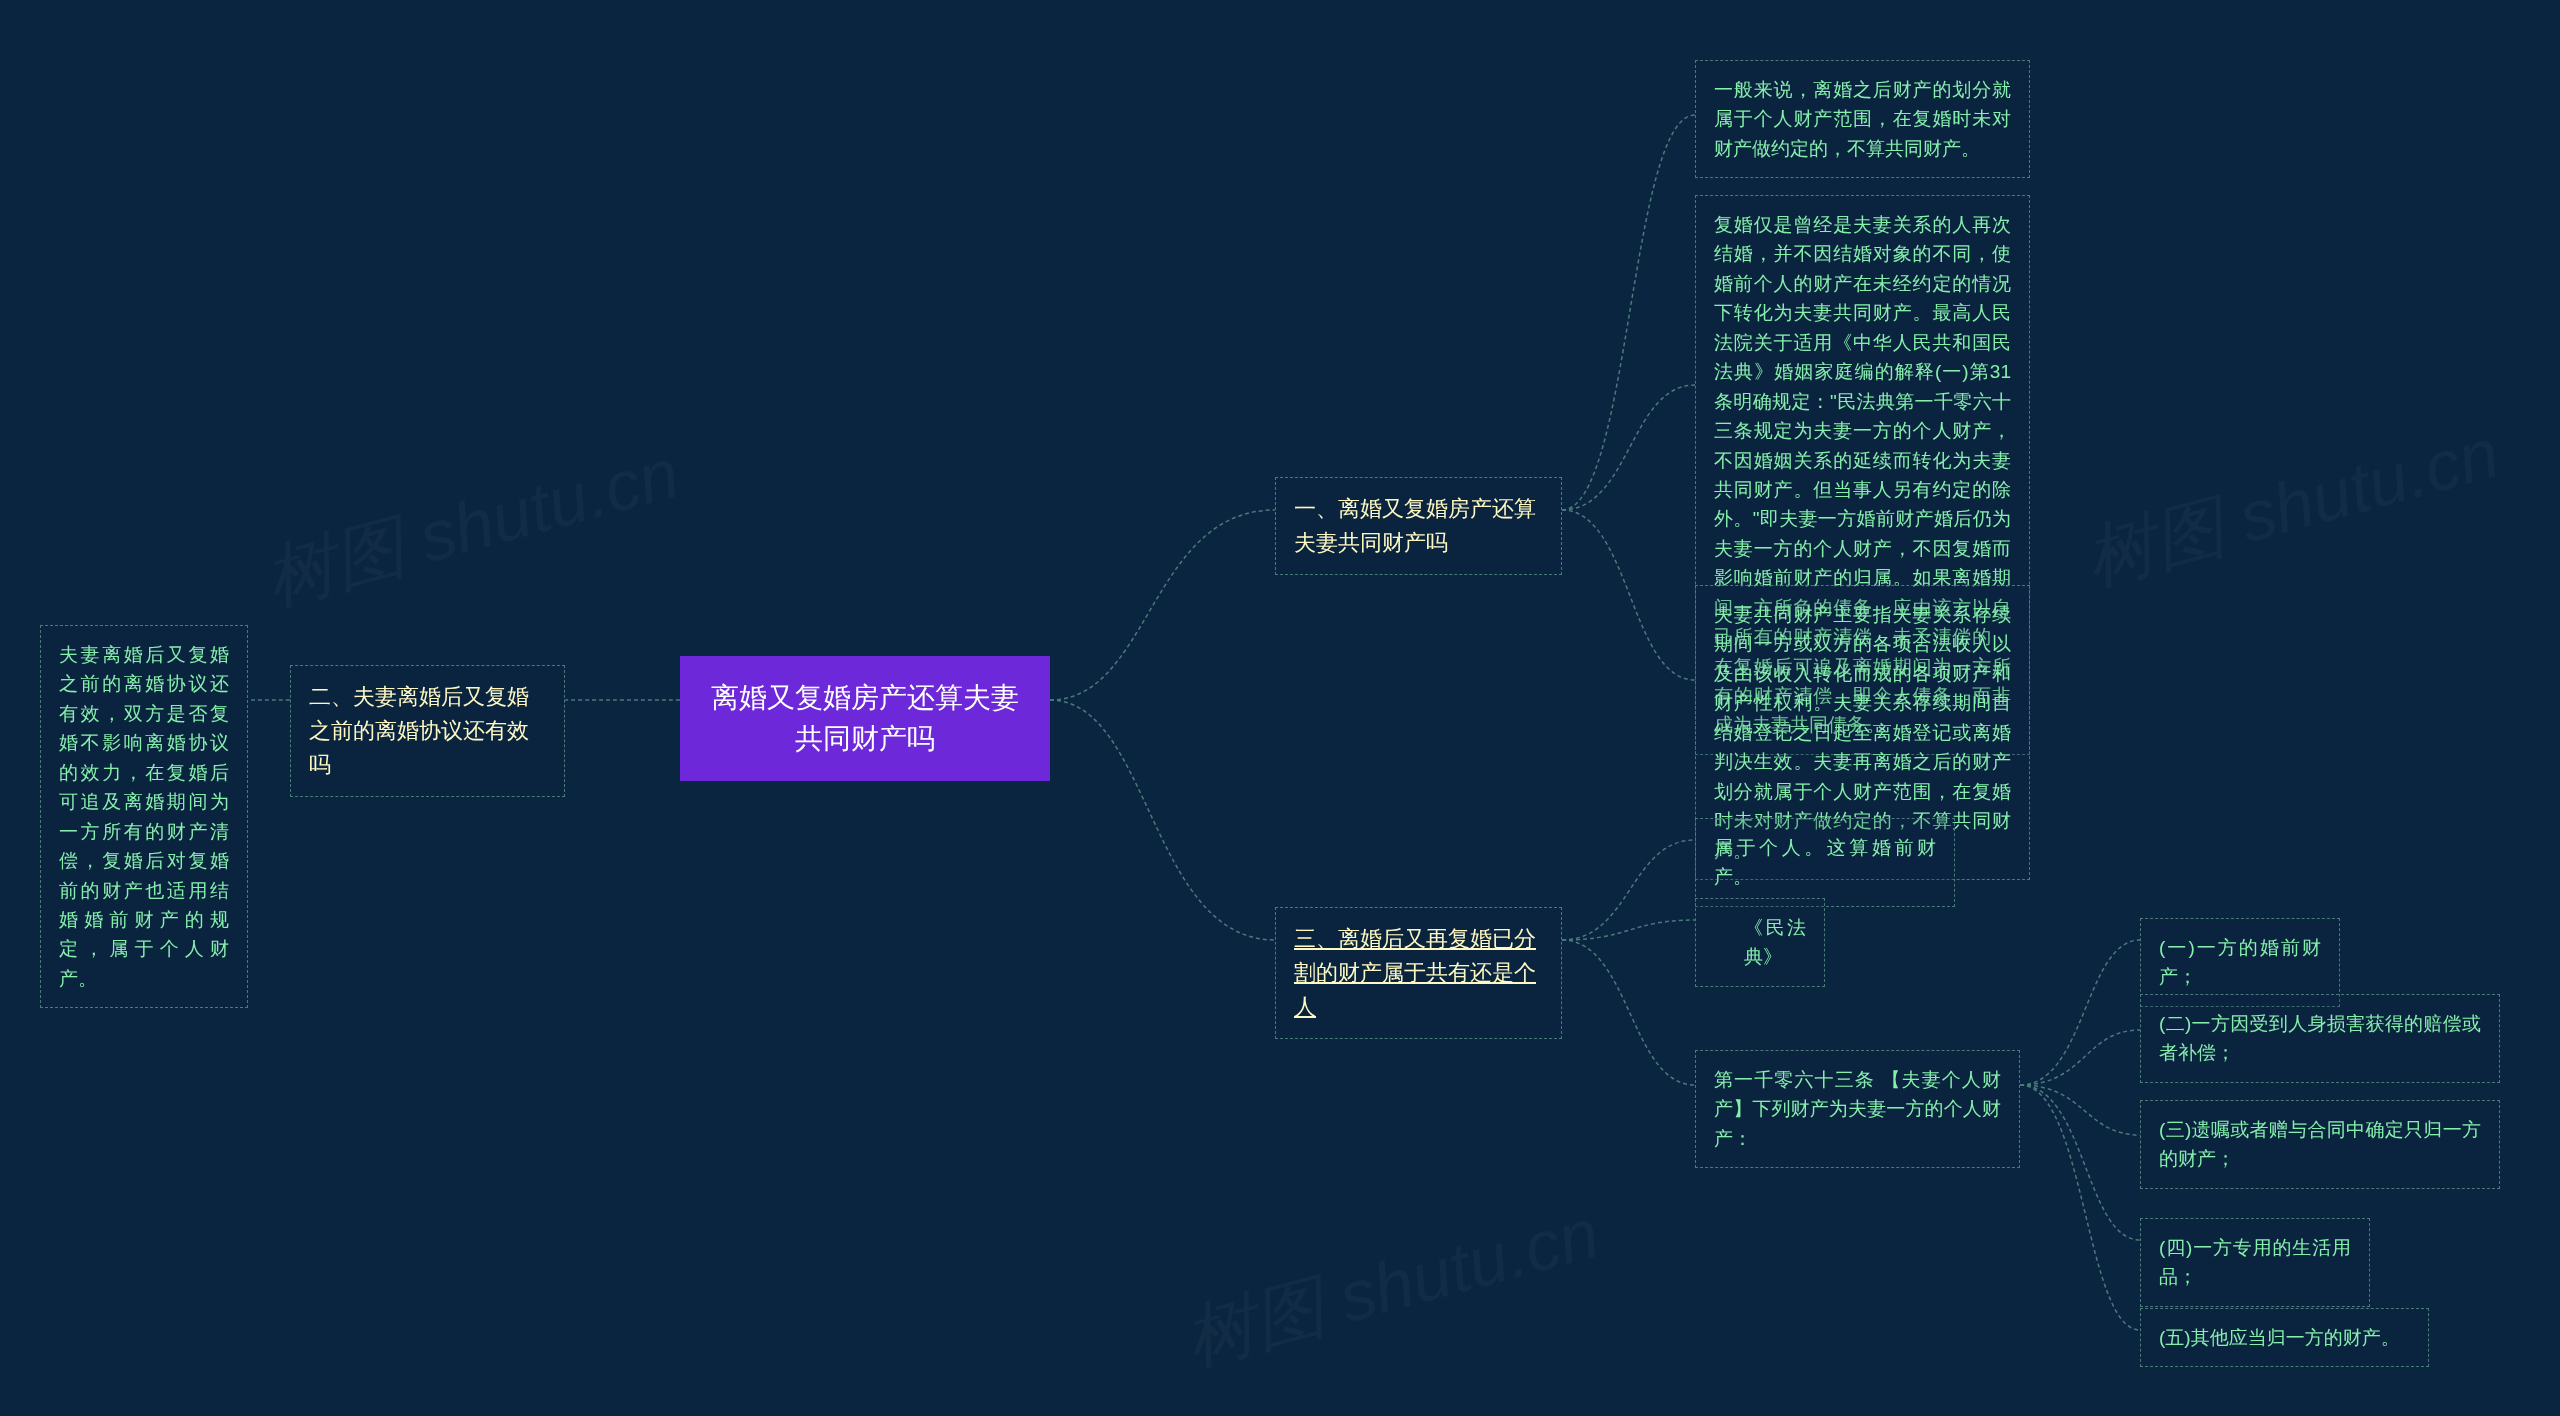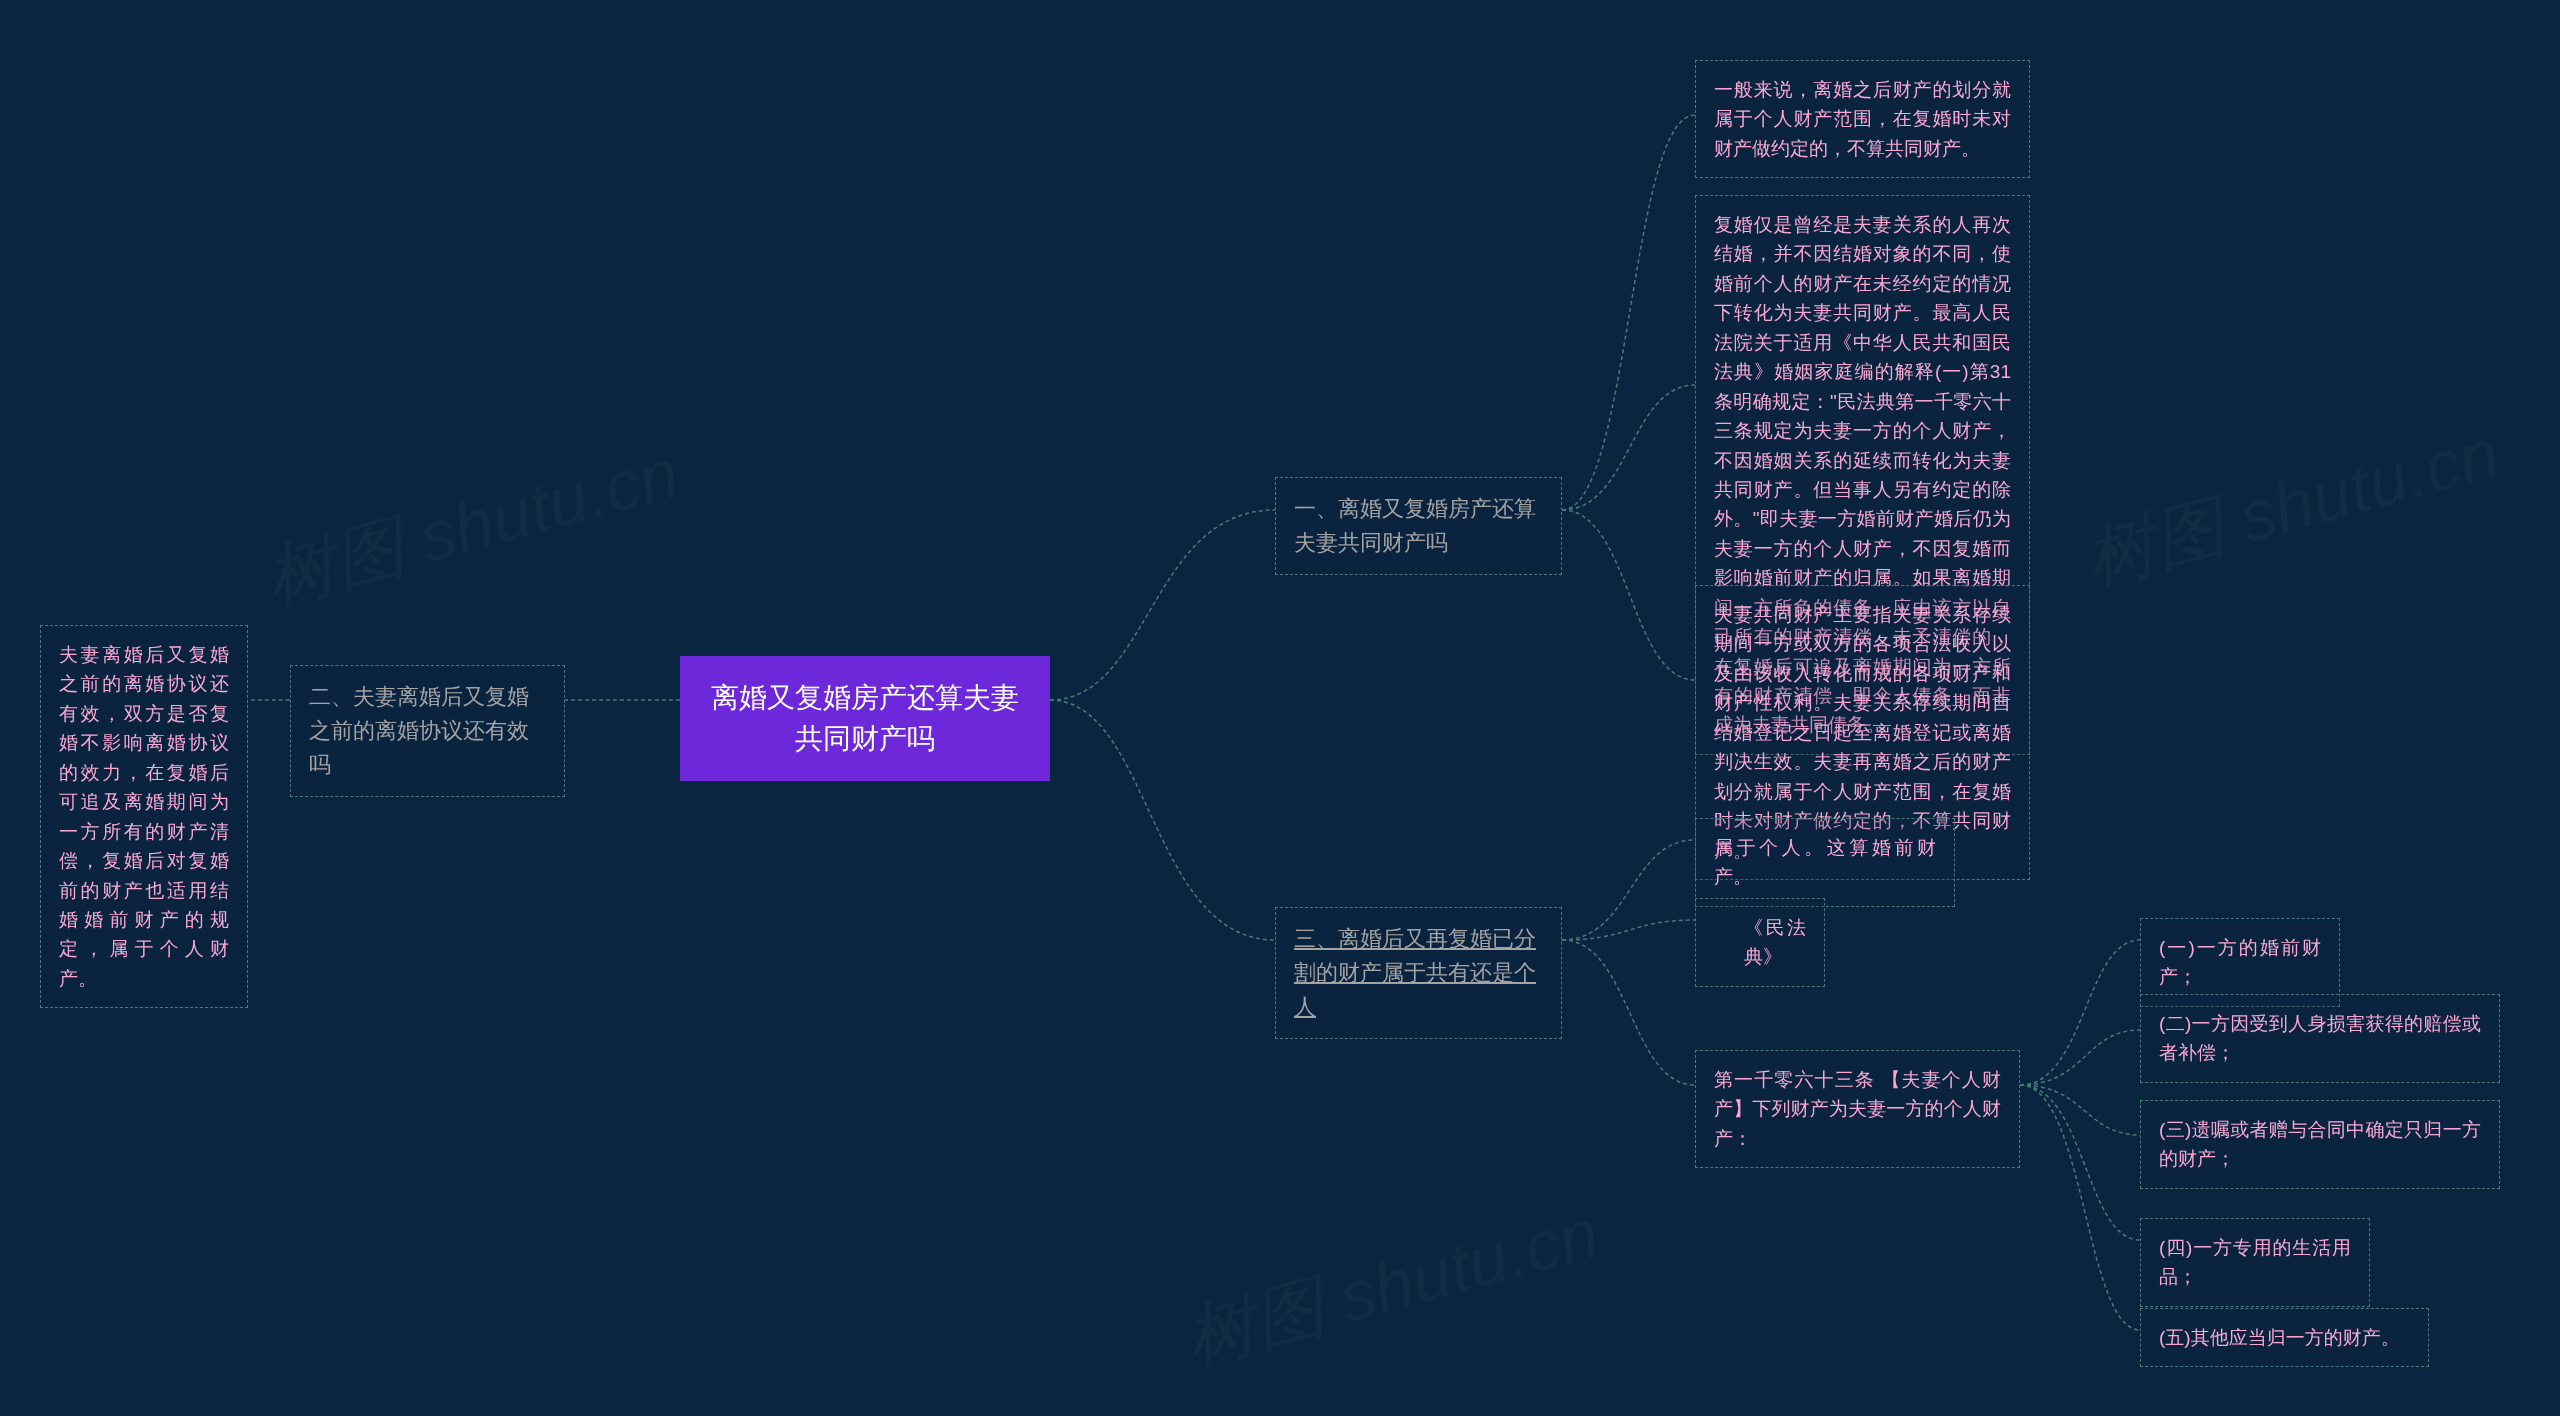--- a/index.html
+++ b/index.html
@@ -48,26 +48,26 @@
   .root {
     background: #6d28d9;
     color: #ffffff;
     border: none;
     font-size: 28px;
     text-align: center;
     padding: 22px 28px;
     line-height: 1.45;
   }
   .branch {
-    color: #a3a3a3;
+    color: #fef9c3;
     font-size: 22px;
     line-height: 1.55;
   }
   .leaf {
-    color: #f9a8d4;
+    color: #86efac;
     font-size: 19px;
     line-height: 1.55;
     text-align: justify;
   }
 </style>
 </head>
 <body>
 
 <div class="watermark" style="left:260px; top:480px;">树图 shutu.cn</div>
 <div class="watermark" style="left:1180px; top:1240px;">树图 shutu.cn</div>

